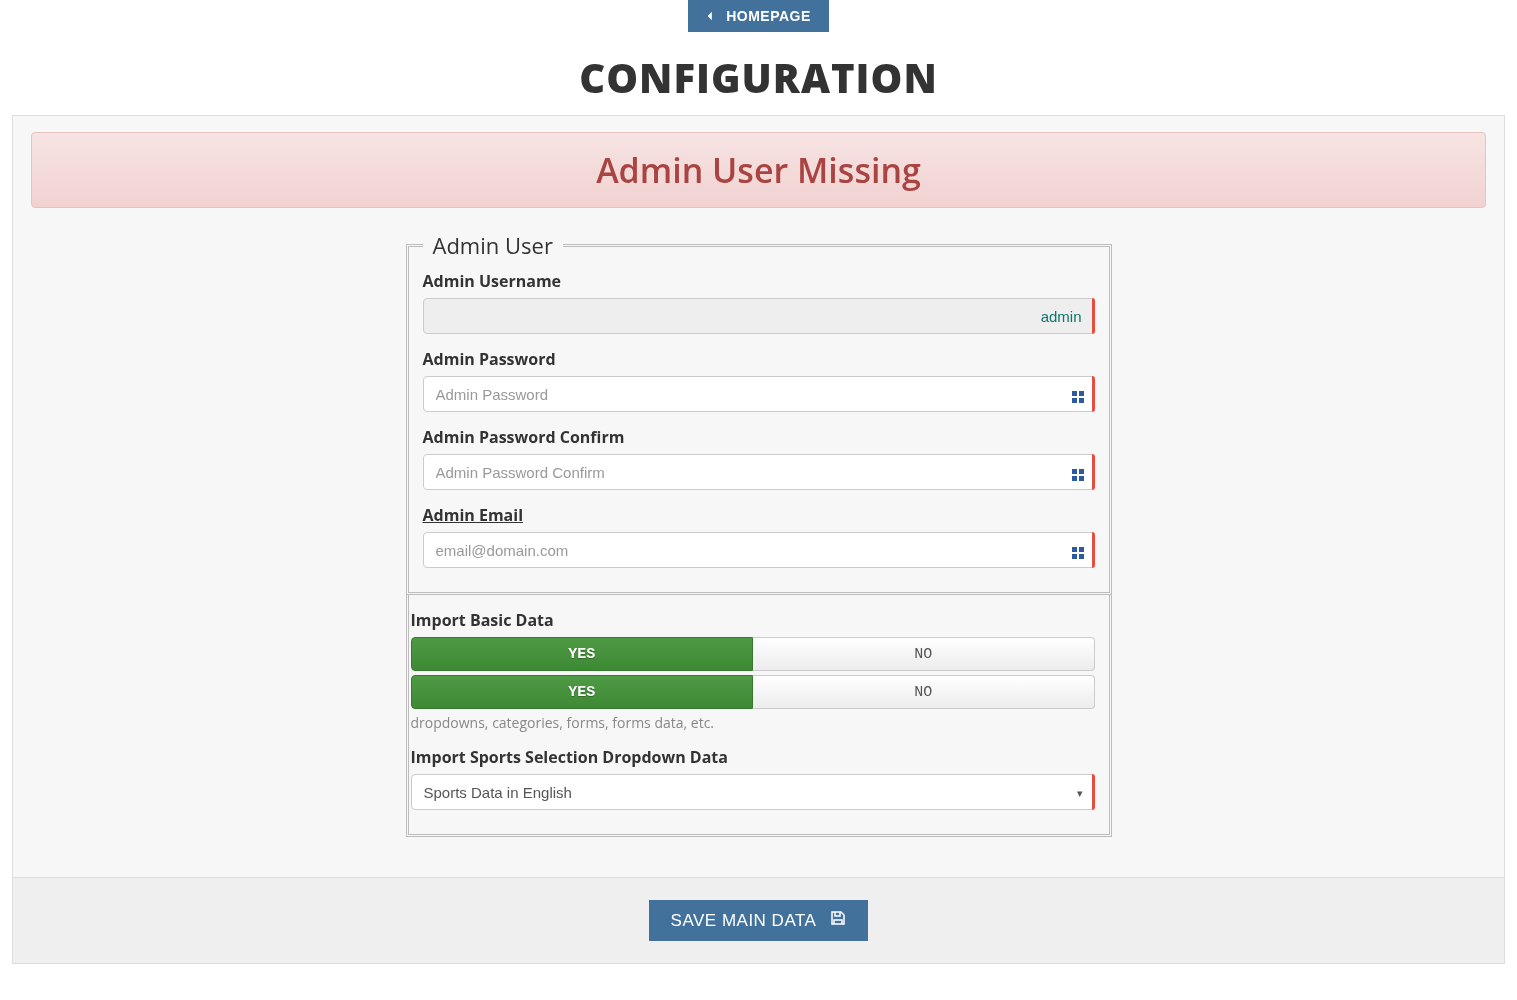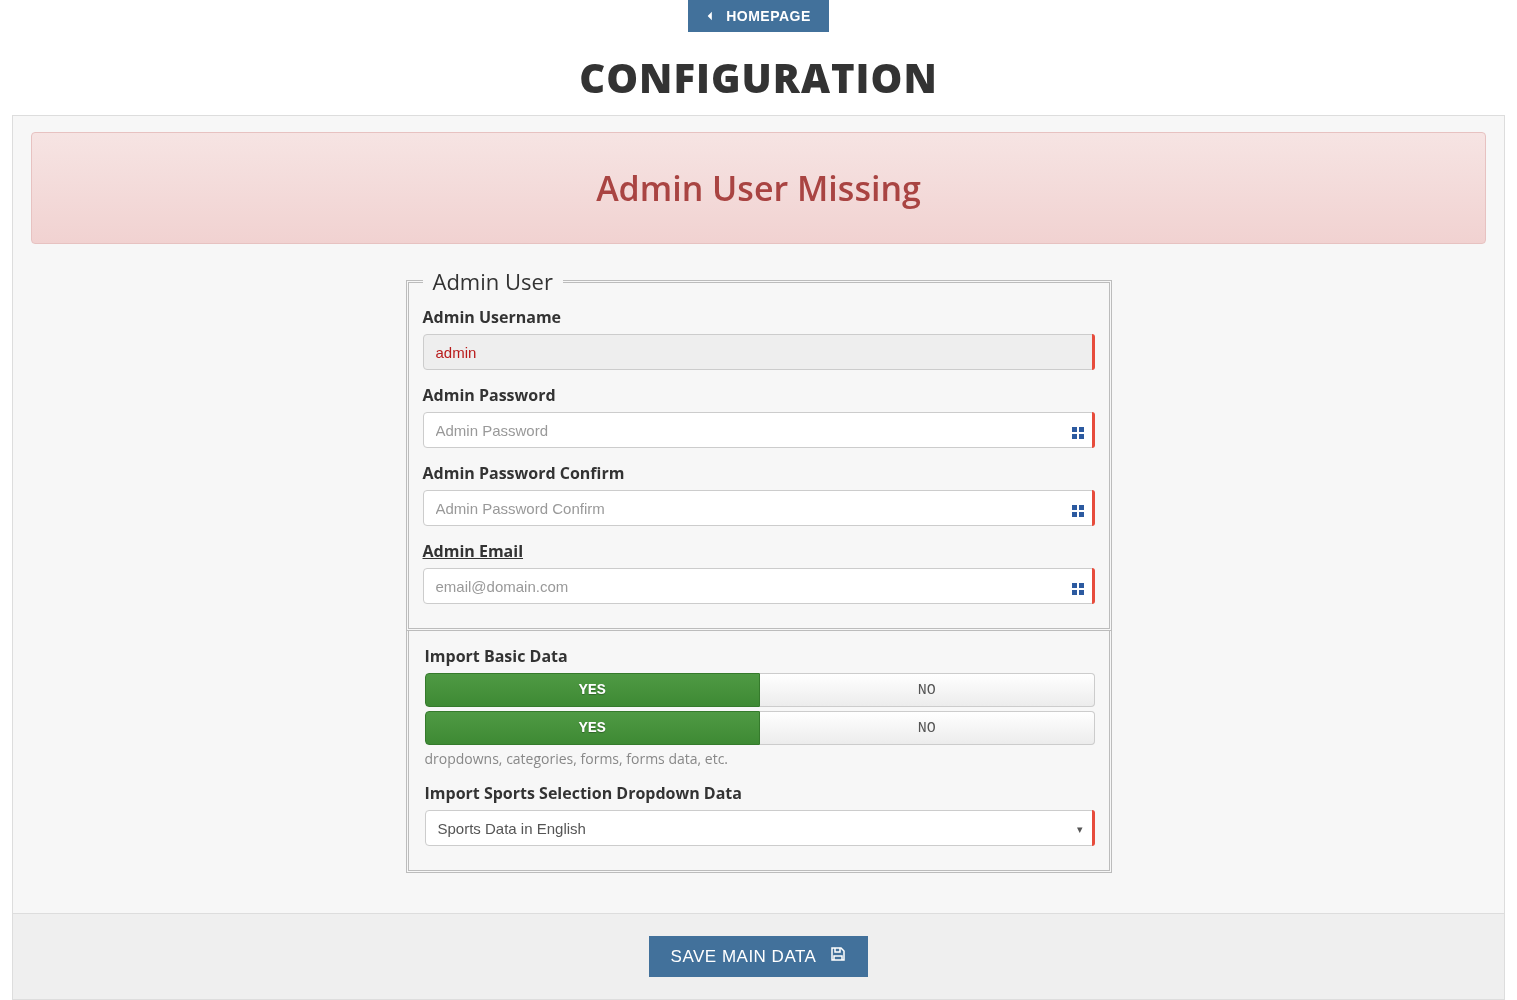--- a/index.html
+++ b/index.html
@@ -38,21 +38,21 @@
     padding: 16px 18px 0 18px;
   }
   .alert-missing {
     background: linear-gradient(to bottom, #f6e4e3, #f1d2d1);
     border: 1px solid #e7c2c1;
     border-radius: 4px;
     color: #a94442;
     text-align: center;
     font-size: 34px;
     font-weight: 600;
-    padding: 32px 0;
+    padding: 14px 0;
     margin-bottom: 22px;
   }
   .form-center {
     width: 706px;
     margin: 0 auto;
   }
   fieldset.admin-user {
     border: 3px double #bcbcbc;
     padding: 10px 14px 18px 14px;
     background: #f7f7f7;
@@ -77,21 +77,22 @@
     height: 36px;
     padding: 0 12px;
     font-size: 15px;
     border: 1px solid #ccc;
     border-radius: 4px;
     background: #fff;
     color: #555;
   }
   .text-input[readonly] {
     background: #eee;
-    color: #b91c1c;
+    color: #0f766e;
+    text-align: right;
   }
   .text-input::placeholder { color: #999; font-size: 15px; }
   .input-wrap.required::after {
     content: "";
     position: absolute;
     right: 0; top: 0; bottom: 0;
     width: 3px;
     background: #e74c3c;
     border-top-right-radius: 4px;
     border-bottom-right-radius: 4px;
@@ -99,21 +100,21 @@
   .pwd-icon {
     position: absolute;
     right: 10px; top: 50%;
     transform: translateY(-50%);
     width: 14px; height: 14px;
     color: #2c5aa0;
   }
   .section-lower {
     border: 3px double #bcbcbc;
     border-top: none;
-    padding: 14px 14px 24px 16px;
+    padding: 14px 14px 24px 2px;
     background: #f7f7f7;
     margin-bottom: 40px;
   }
   .toggle-group { display: flex; margin-bottom: 4px; }
   .toggle-btn {
     flex: 1;
     height: 34px;
     border: 1px solid #ccc;
     font-size: 15px;
     font-weight: 400;

